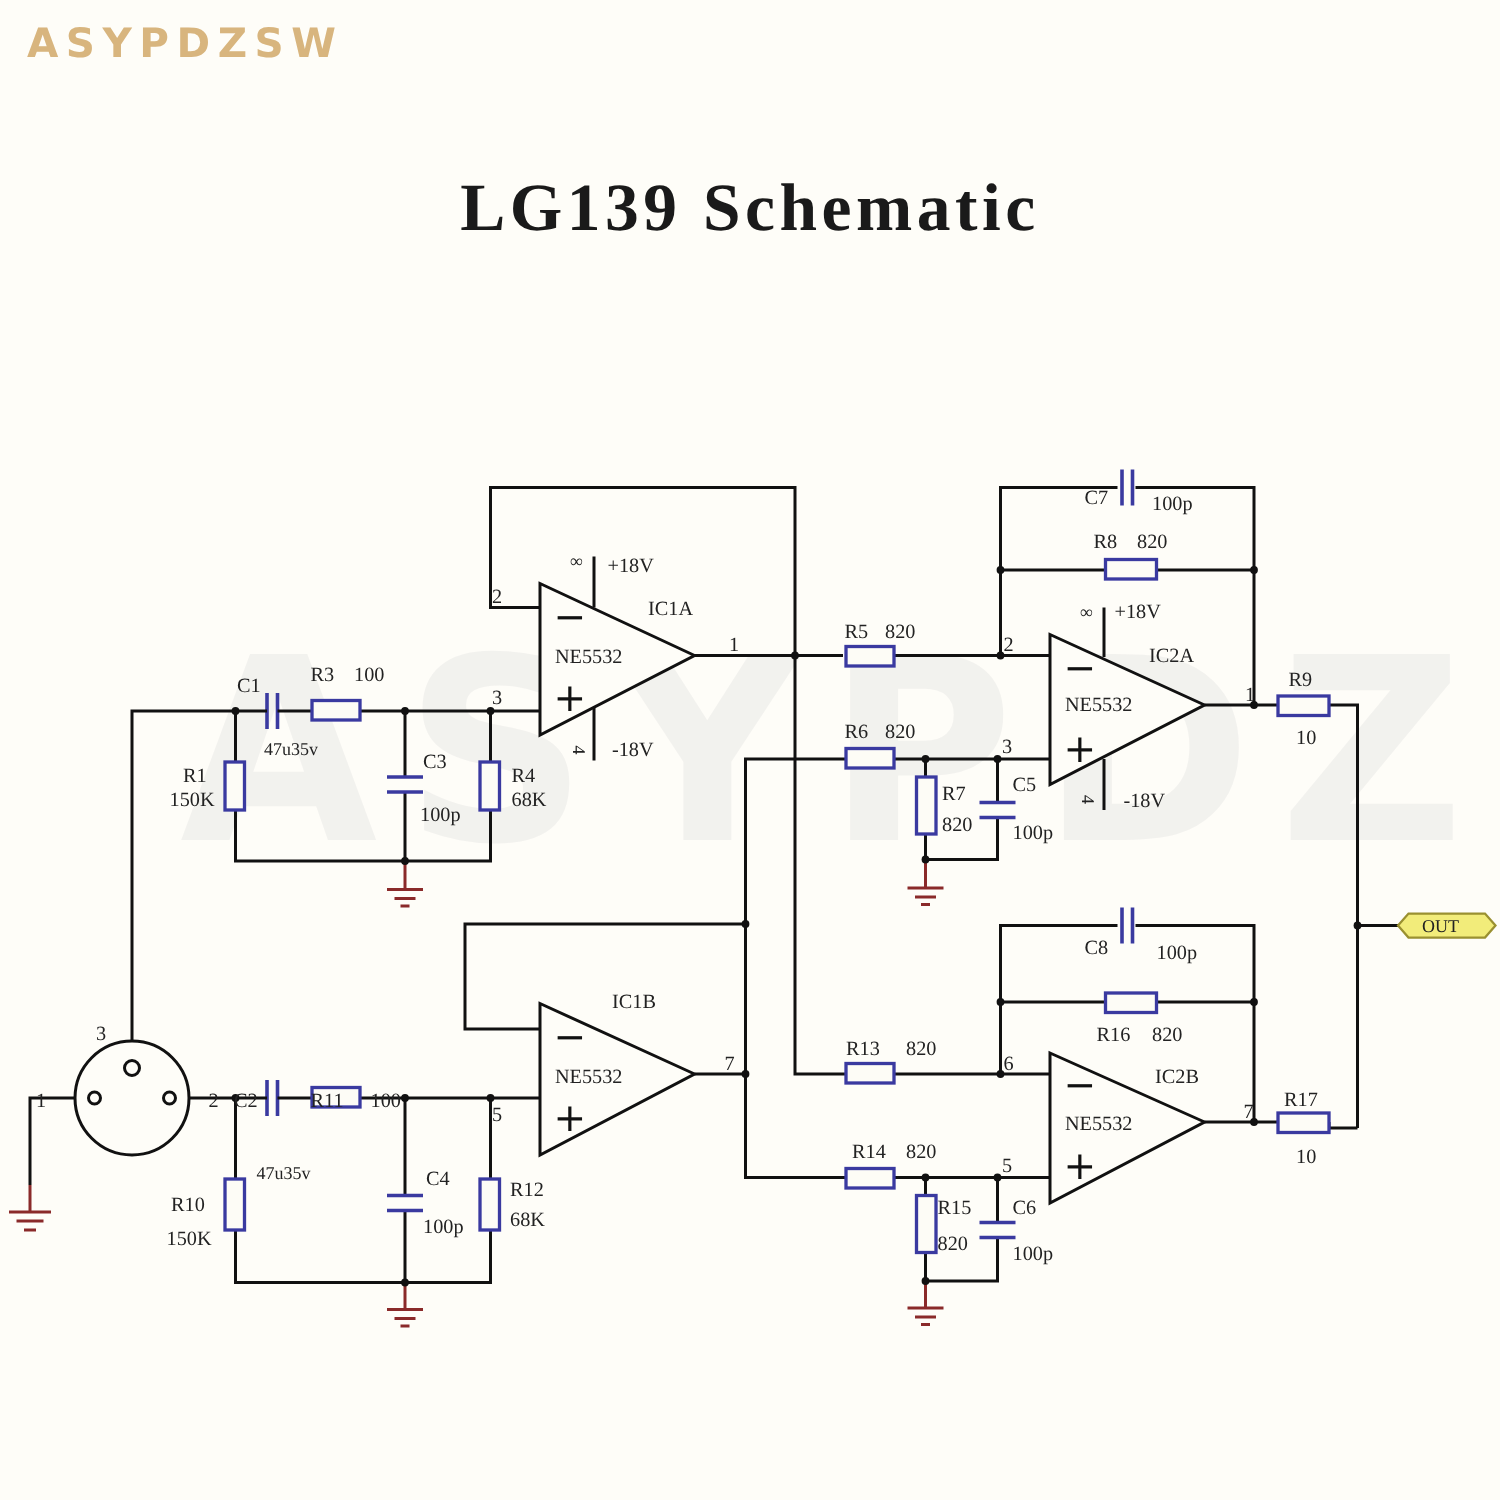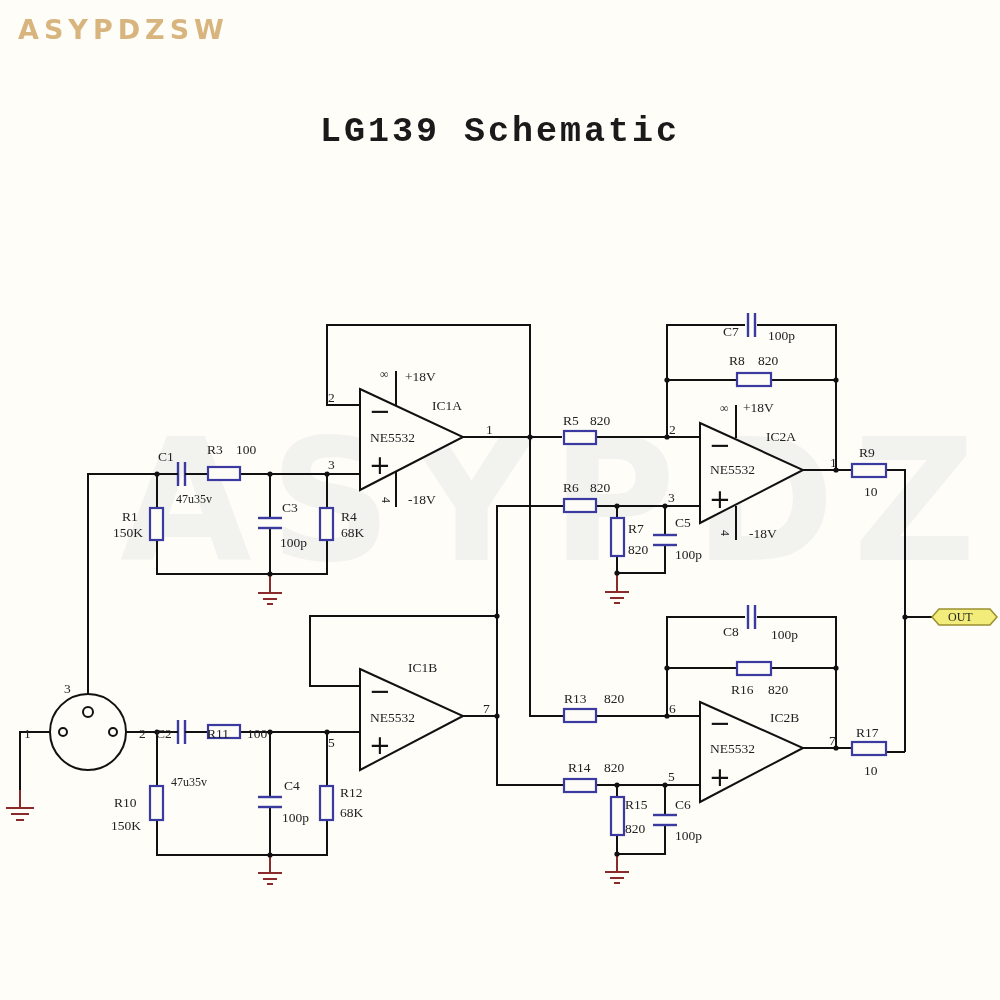--- a/index.html
+++ b/index.html
@@ -1,18 +1,18 @@
 <!DOCTYPE html>
 <html><head>
 <meta charset="utf-8">
 <style>
   html, body { margin: 0; padding: 0; background: #fefdf8; }
   body { width: 1000px; height: 1000px; position: relative; overflow: hidden; font-family: "Liberation Serif", serif; }
   .brand { position: absolute; left: 18px; top: 14px; font-family: "DejaVu Sans", sans-serif; font-weight: bold; font-size: 27px; letter-spacing: 5px; color: #d8b57e; }
-  .title { position: absolute; left: 0; width: 1000px; top: 112px; text-align: center; font-family: Liberation Mono, monospace; font-weight: bold; font-size: 35px; letter-spacing: 3px; color: #1a1a1a; }
+  .title { position: absolute; left: 0; width: 1000px; top: 112px; text-align: center; font-family: Liberation Serif, serif; font-weight: bold; font-size: 45px; letter-spacing: 3px; color: #1a1a1a; }
   svg.sch { position: absolute; left: 0; top: 0; }
   .wire { stroke: #111; stroke-width: 2; fill: none; }
   .gnd-stem { stroke: #8a2a2a; stroke-width: 2; fill: none; }
   .res { fill: #fdfcf6; stroke: #3a3aa0; stroke-width: 2.2; }
   .cap { stroke: #3a3aa0; stroke-width: 2.4; }
   .opamp { fill: #fefdf8; stroke: #111; stroke-width: 2; }
   .dot { fill: #111; }
   .lbl { font-family: "Liberation Serif", serif; font-size: 13.5px; fill: #222; }
   .lbl-sm { font-family: "Liberation Serif", serif; font-size: 12px; fill: #222; }
   .sign { font-family: "DejaVu Sans", sans-serif; font-size: 26px; fill: #111; }

